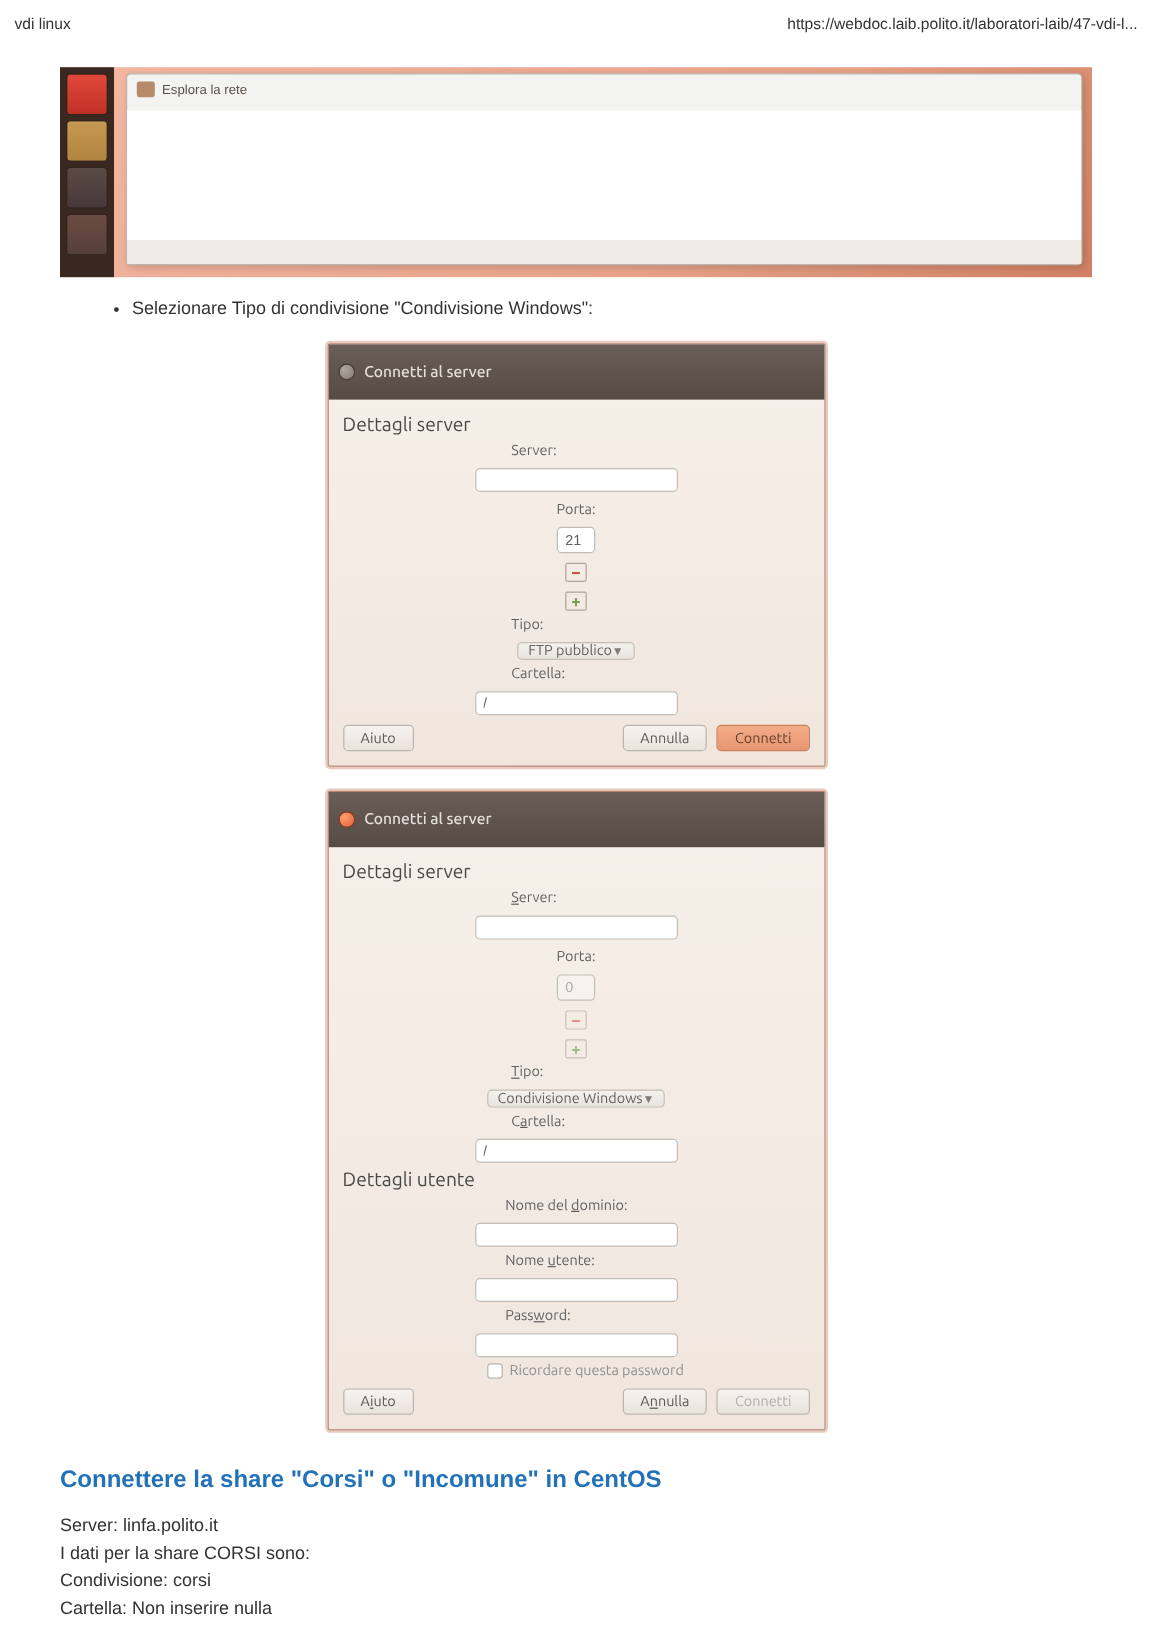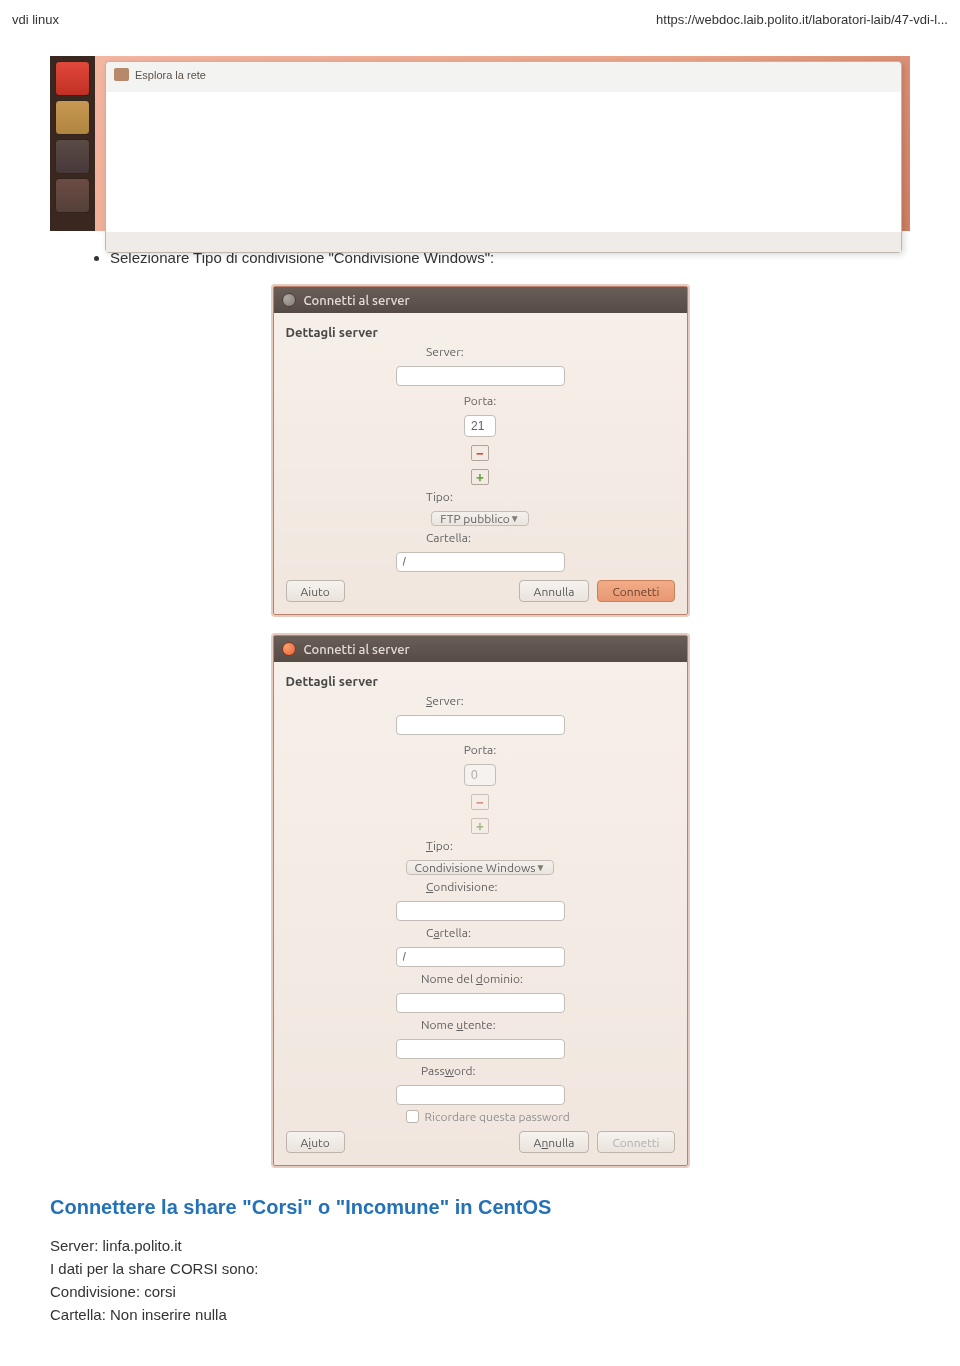--- a/index.html
+++ b/index.html
@@ -33,21 +33,21 @@
   }
   .launcher .lbtn {
     width: 35px; height: 35px; border-radius: 4px;
     background: linear-gradient(#6b4c43,#544039);
     border: 1px solid #32231c;
   }
   .launcher .lbtn.red { background: linear-gradient(#e0483a,#c13025); }
   .launcher .lbtn.folder { background: linear-gradient(#c79851,#b08540); }
   .launcher .lbtn.term { background: linear-gradient(#5b4b45,#47383a); }
   .file-window {
-    position: absolute; left: 55px; top: 5px; right: 8px; height: 192px;
+    position: absolute; left: 55px; top: 5px; right: 8px; height: 160px;
     background: #f3f3f1;
     border: 1px solid #bdb6b0;
     border-radius: 4px;
     box-shadow: 2px 2px 6px rgba(0,0,0,0.15);
   }
   .file-window .fw-row {
     display: flex; align-items: center; gap: 6px;
     font-size: 11px; color: #5b5149;
     padding: 6px 8px;
   }
@@ -68,33 +68,33 @@
     background: linear-gradient(#f7efe9, #f0e5dc);
     box-shadow: 0 0 0 2px #e6c8ba;
     border-radius: 2px;
     font-family: "Ubuntu", "Segoe UI", sans-serif;
     opacity: 0.93;
   }
   .dialog .titlebar {
     background: linear-gradient(#5f524c,#4a3d37);
     color: #e3dcd7;
     font-size: 13px; font-weight: 500;
-    padding: 6px 8px; display: flex; gap: 8px;
+    padding: 16px 8px; display: flex; gap: 8px;
   }
   .titlebar .close-dot {
     width: 14px; height: 14px; border-radius: 50%;
     background: radial-gradient(circle at 30% 30%, #a8a29c, #7c726b);
     border: 1px solid #3a3027;
   }
   .titlebar .close-dot.red {
     background: radial-gradient(circle at 30% 30%, #ff9a5e, #e2542e);
     border: 1px solid #7a2a0c;
   }
   .dialog .body { padding: 10px 12px 12px; }
-  .section-hdr { font-weight: bold; color: #3b3b39; font-size: 13px; margin: 2px 0 6px 0; }
+  .section-hdr { font-weight: normal; color: #3b3b39; font-size: 16px; margin: 2px 0 6px 0; }
   .form-row { display: flex; align-items: center; gap: 8px; margin: 5px 0; font-size: 12px; color: #555; flex-direction: column; }
   .form-row label { width: 108px; text-align: left; color: #555; }
   .text-input {
     flex: 1; height: 22px; border: 1px solid #bfb9b2; border-radius: 4px;
     background: #fff; padding: 2px 6px; font-size: 12px; color: #555;
   }
   .port-input { width: 32px; flex: none; }
   .port-lbl { width: auto; color: #555; }
   .minus-sq, .plus-sq {
     width: 18px; height: 16px; border: 1px solid #aa9d94; border-radius: 2px;
@@ -223,27 +223,24 @@
           <span class="plus-sq" style="opacity:0.6;">+</span>
         </div>
         <div class="form-row">
           <label><u>T</u>ipo:</label>
           <div class="combo">
             <span>Condivisione Windows</span>
             <span class="tri">▼</span>
           </div>
         </div>
         <div class="form-row">
-          <label><u>C</u>ondivisione:</label>
-          <input class="text-input" style="">
-        </div>
-        <div class="form-row">
           <label>C<u>a</u>rtella:</label>
           <input class="text-input" value="/" style="">
         </div>
+        <div class="section-hdr">Dettagli utente</div>
         <div class="form-row">
           <label style="width:118px;">Nome del <u>d</u>ominio:</label>
           <input class="text-input" style="">
         </div>
         <div class="form-row">
           <label style="width:118px;">Nome <u>u</u>tente:</label>
           <input class="text-input" style="">
         </div>
         <div class="form-row">
           <label style="width:118px;">Pass<u>w</u>ord:</label>

